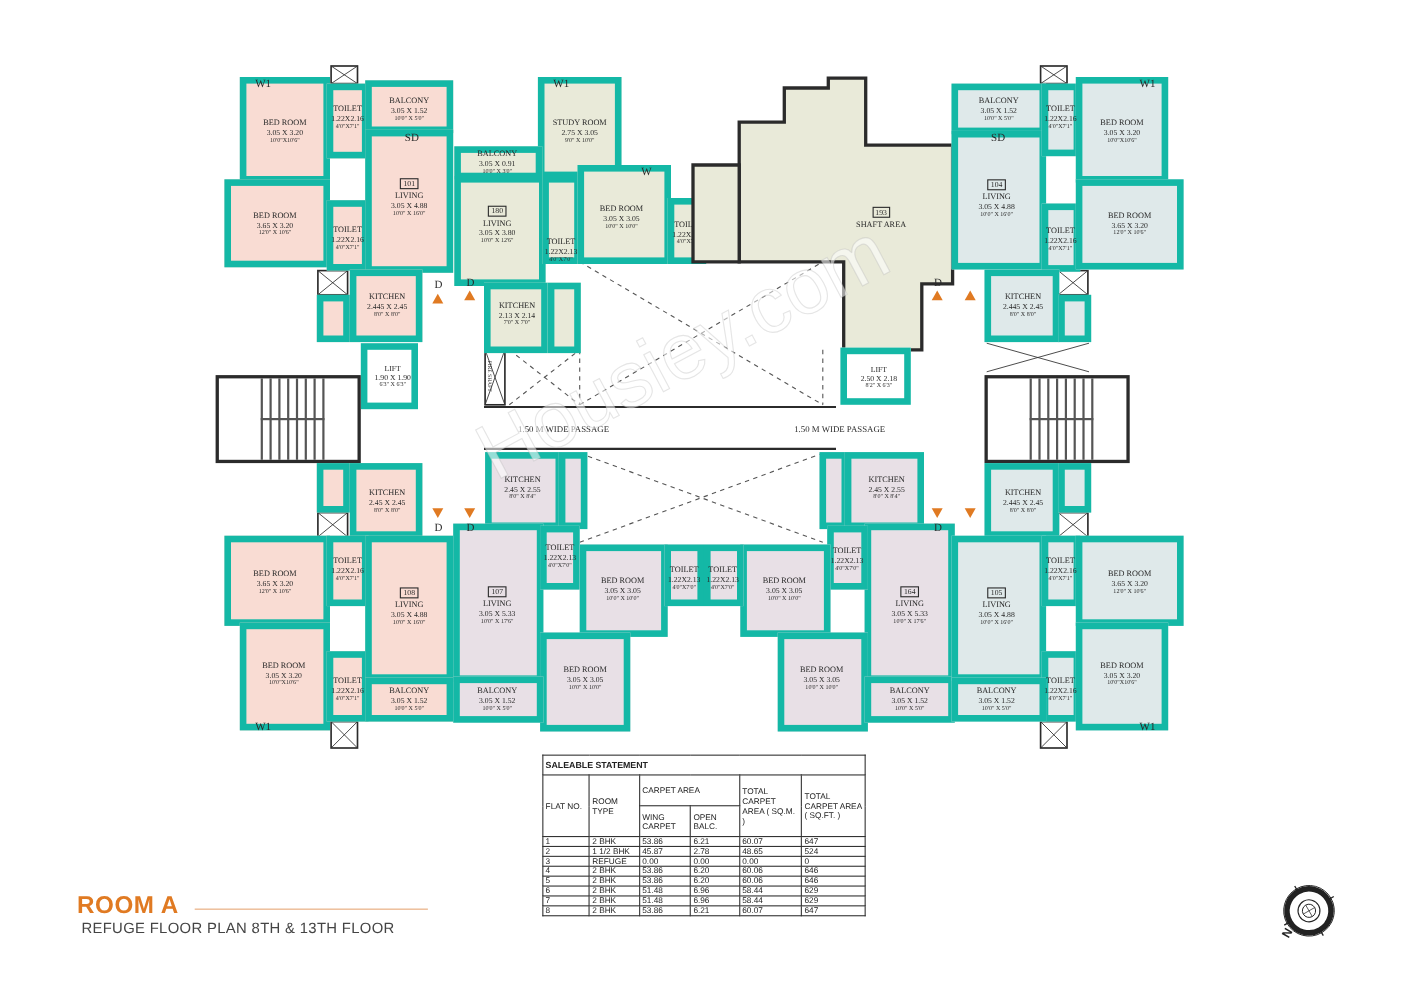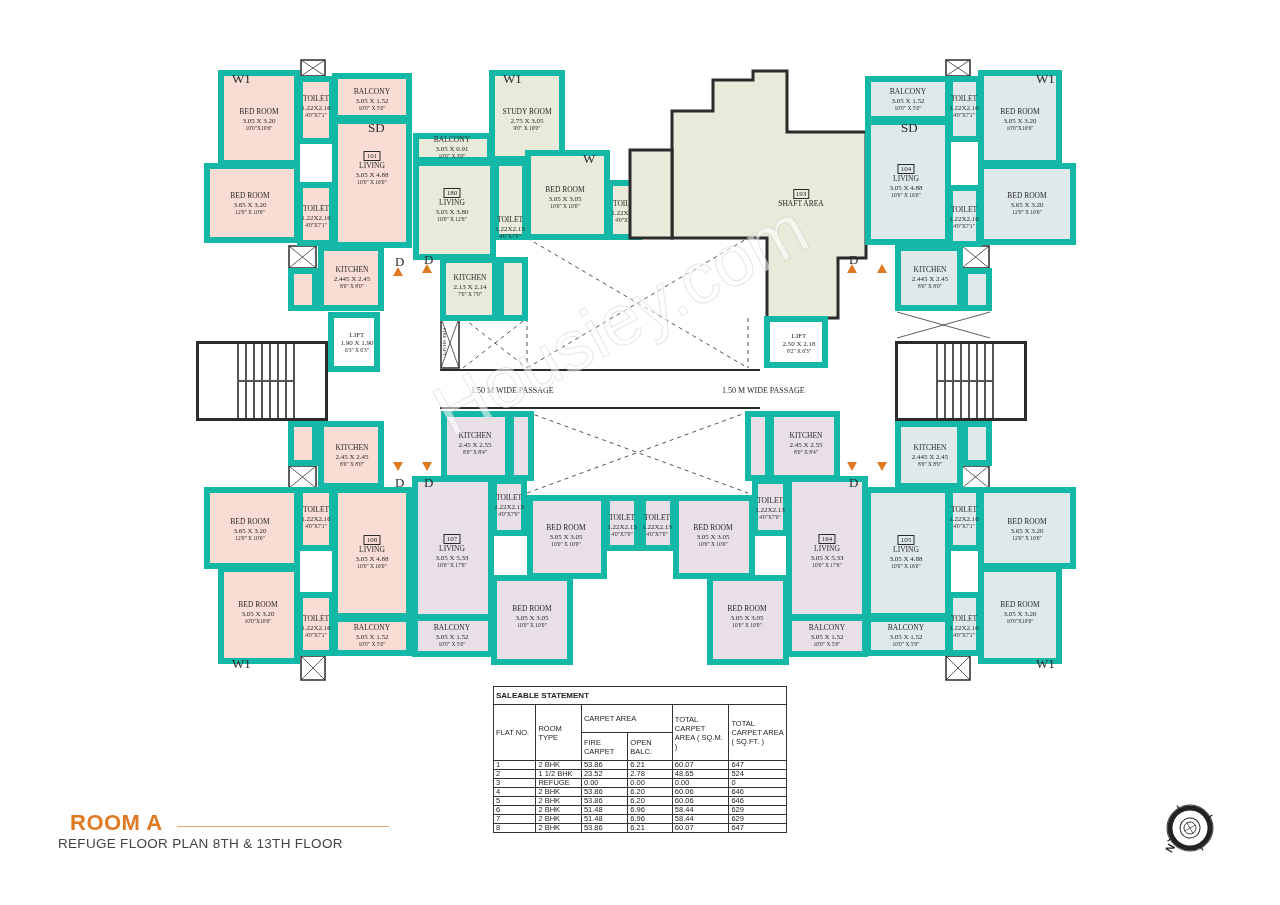--- a/index.html
+++ b/index.html
@@ -8,31 +8,31 @@
   .pink { background: #f9dcd3; }
   .green { background: #e9ead9; }
   .blue { background: #dfe9ea; }
   .mauve { background: #e8e0e6; }
   .white { background: #ffffff; }
   .lbl { position: absolute; text-align: center; color: #2a2a2a; line-height: 1.15; transform: translateX(-50%); white-space: nowrap; }
   .lbl .n { font-size: 7.5px; display: block; }
   .lbl .d { font-size: 7px; display: block; }
   .lbl .f { font-size: 5.5px; display: block; }
   .unit-no { display: inline-block; border: 1.5px solid #2a2a2a; font-size: 7px; padding: 0 2px; margin-bottom: 1px; background: transparent; }
-  .tiny { position: absolute; font-size: 13px; color: #2a2a2a; }
+  .tiny { position: absolute; font-size: 10px; color: #2a2a2a; }
   .arrow-up { position: absolute; width: 0; height: 0; border-left: 5px solid transparent; border-right: 5px solid transparent; border-bottom: 9px solid #e07a22; }
   .arrow-down { position: absolute; width: 0; height: 0; border-left: 5px solid transparent; border-right: 5px solid transparent; border-top: 9px solid #e07a22; }
   .stair { position: absolute; border: 3px solid #2b2b2b; background: #fff; }
   .stair .tread { position: absolute; top: 0; bottom: 0; width: 2px; background: #555; }
   .stair .mid { position: absolute; height: 2px; background: #555; }
   .passage { position: absolute; font-size: 8px; color: #2a2a2a; }
   .dash { position: absolute; left: 0; top: 0; }
   .title-wing { position: absolute; left: 70px; top: 810px; font-family: "Liberation Sans", sans-serif; font-weight: bold; font-size: 22px; color: #e07a22; letter-spacing: 0.5px; }
   .title-line { position: absolute; left: 177px; top: 826px; width: 212px; height: 1px; background: #e7a777; }
-  .title-sub { position: absolute; left: 58px; top: 836px; font-family: "Liberation Sans", sans-serif; font-size: 13.5px; color: #444; letter-spacing: 0.3px; text-align: center; }
+  .title-sub { position: absolute; left: 74px; top: 836px; font-family: "Liberation Sans", sans-serif; font-size: 13.5px; color: #444; letter-spacing: 0.3px; text-align: center; }
   table.sale { position: absolute; left: 493px; top: 686px; width: 294px; border-collapse: collapse; font-family: "Liberation Sans", sans-serif; font-size: 7.5px; color: #222; }
   table.sale td, table.sale th { border: 1px solid #333; text-align: left; font-weight: normal; padding: 0 2px; line-height: 9px; }
   table.sale th.head { font-weight: bold; font-size: 8px; height: 18px; }
   table.sale tbody td { height: 8.6px; line-height: 8px; }
   .compass { position: absolute; left: 1162px; top: 800px; width: 56px; height: 56px; }
   .watermark { position: absolute; left: 420px; top: 380px; font-family: "Liberation Sans", sans-serif; font-size: 72px; color: rgba(255,255,255,0.55); -webkit-text-stroke: 1px rgba(180,180,180,0.35); transform: rotate(-28deg); transform-origin: left top; pointer-events: none; }
 </style>
 </head>
 <body>
 
@@ -115,21 +115,21 @@
   <div class="lbl" style="left:316px;top:205px;">
       <span class="n">TOILET</span>
       <span class="d">1.22X2.16</span>
       <span class="f">4'0"X7'1"</span>
     </div>
   <div class="lbl" style="left:372px;top:88px;">
       <span class="n">BALCONY</span>
       <span class="d">3.05 X 1.52</span>
       <span class="f">10'0" X 5'0"</span>
     </div>
-  <div class="lbl" style="left:372px;top:144px;text-align:center;"><span class="unit-no">101</span><span class="n">LIVING</span><span class="d">3.05 X 4.88</span><span class="f">10'0" X 16'0"</span></div>
+  <div class="lbl" style="left:372px;top:156px;text-align:center;"><span class="unit-no">101</span><span class="n">LIVING</span><span class="d">3.05 X 4.88</span><span class="f">10'0" X 16'0"</span></div>
   <div class="lbl" style="left:352px;top:266px;">
       <span class="n">KITCHEN</span>
       <span class="d">2.445 X 2.45</span>
       <span class="f">8'0" X 8'0"</span>
     </div>
   <div class="arrow-up" style="left:393px;top:267px;"></div>
   <div class="tiny" style="left:395px;top:254px;">D</div>
   <div class="tiny" style="left:368px;top:120px;">SD</div>
   <div class="tiny" style="left:232px;top:71px;">W1</div>
 </div>
@@ -468,37 +468,37 @@
         <th class="head" colspan="6">SALEABLE STATEMENT</th>
       </tr>
     <tr>
       <th rowspan="2" style="width:42px;height:56px;">FLAT NO.</th>
       <th rowspan="2" style="width:45px;">ROOM TYPE</th>
       <th colspan="2" style="height:28px;">CARPET AREA</th>
       <th rowspan="2" style="width:56px;">TOTAL CARPET AREA ( SQ.M. )</th>
       <th rowspan="2" style="width:57px;margin-top:20px;">TOTAL CARPET AREA ( SQ.FT. )</th>
     </tr>
     <tr>
-      <th style="width:46px;height:28px;">FIRE CARPET</th>
+      <th style="width:46px;height:28px;">WING CARPET</th>
       <th style="width:44px;">OPEN BALC.</th>
     </tr>
   </thead>
   <tbody>
     <tr>
         <td>1</td>
         <td>2 BHK</td>
         <td>53.86</td>
         <td>6.21</td>
         <td>60.07</td>
         <td>647</td>
       </tr>
     <tr>
         <td>2</td>
         <td>1 1/2 BHK</td>
-        <td>23.52</td>
+        <td>45.87</td>
         <td>2.78</td>
         <td>48.65</td>
         <td>524</td>
       </tr>
     <tr>
         <td>3</td>
         <td>REFUGE</td>
         <td>0.00</td>
         <td>0.00</td>
         <td>0.00</td>

